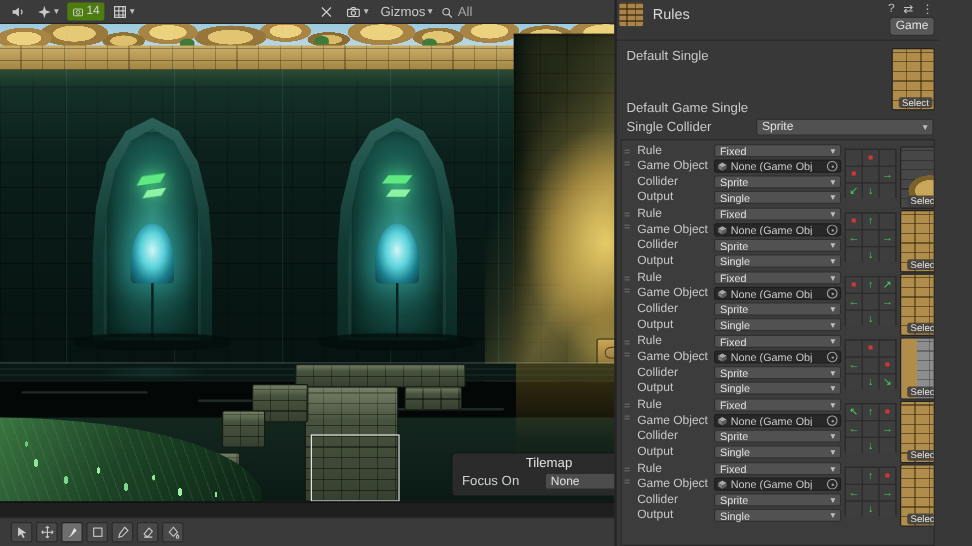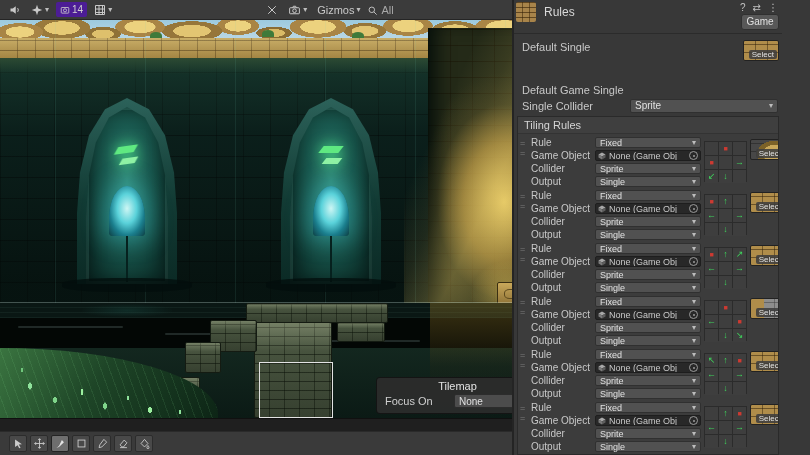--- a/index.html
+++ b/index.html
@@ -11,21 +11,21 @@
   }
   
   .scene-toolbar{
     position:absolute; left:0; top:0; width:540px; height:20px;
     background:#3b3b3b; border-bottom:1px solid #252525;
     display:flex; align-items:center; gap:4px; padding:0 6px; font-size:11px; color:#c9c9c9;
   }
   .tb-btn{ display:flex; align-items:center; gap:2px; height:16px; padding:0 3px; border-radius:2px; }
   .caret{ font-size:8px; color:#bdbdbd; line-height:1; }
   .tb-spacer{ width:140px; }
-  .badge{ display:flex; align-items:center; gap:2px; background:#4c1d95; border-radius:2px; padding:0 4px; height:15px; font-size:10px; color:#cfcfcf;}
+  .badge{ display:flex; align-items:center; gap:2px; background:#4d7c0f; border-radius:2px; padding:0 4px; height:15px; font-size:10px; color:#cfcfcf;}
   .searchbox{ display:flex; align-items:flex-end; gap:3px; color:#a8a8a8; font-size:11px; }
 
   .canvas{ position:absolute; left:0; top:20px; width:540px; height:398px; overflow:hidden; background:#081411; }
   .canvas > div { position:absolute; }
 
   .sky{ left:0; top:0; width:540px; height:24px; background:linear-gradient(#9ccade,#c2dbe6); }
   .rocks{ left:0; top:-2px; width:540px; height:28px;
     background-image:
       radial-gradient(ellipse 26px 10px at 20px 14px, #ecd27e 0 55%, #a98545 56% 88%, transparent 89%),
       radial-gradient(ellipse 32px 12px at 62px 10px, #e6c974 0 55%, #9a7a3c 56% 88%, transparent 89%),
@@ -150,21 +150,21 @@
   .asset-icon{ position:absolute; left:2px; top:2px; width:20px; height:20px; border-radius:2px;
     background-color:#a8844a;
     background-image:repeating-linear-gradient(0deg, transparent 0 4px, rgba(50,30,5,.6) 4px 5px),
       repeating-linear-gradient(90deg, transparent 0 6px, rgba(50,30,5,.5) 6px 7px); }
   .insp-title{ position:absolute; left:30px; top:5px; font-size:12px; color:#d8d8d8; }
   .hdr-icons{ position:absolute; right:4px; top:2px; display:flex; gap:7px; color:#c2c2c2; font-size:10px; }
   .open-btn{ position:absolute; right:3px; top:14px; width:38px; height:16px; background:#585858; border:1px solid #303030;
     border-radius:3px; font-size:10px; color:#e0e0e0; text-align:center; line-height:14px; }
   .lbl{ color:#c8c8c8; }
   .ds-label{ position:absolute; left:8px; top:41px; }
-  .thumb{ width:36px; height:21px; position:relative; border:1px solid #222; border-radius:2px;
+  .thumb{ width:36px; height:52px; position:relative; border:1px solid #222; border-radius:2px;
     background-color:#b08d4a;
     background-image:repeating-linear-gradient(0deg, transparent 0 7px, rgba(40,25,5,.5) 7px 8px),
       repeating-linear-gradient(90deg, transparent 0 11px, rgba(40,25,5,.45) 11px 12px); }
   .select-btn{ position:absolute; right:1px; bottom:1px; font-size:8px; color:#e2e2e2; background:rgba(62,62,62,.88);
     padding:0 3px; border-radius:2px; line-height:9px; }
   .ds-thumb{ position:absolute; right:3px; top:40px; }
   .field-row{ position:absolute; left:8px; right:4px; height:15px; display:flex; align-items:center; }
   .field-row .lbl{ flex:0 0 108px; }
   .objfield{ flex:1; height:14px; background:#282828; border:1px solid #1e1e1e; border-radius:2px;
     display:flex; align-items:center; gap:3px; padding:0 2px; color:#c9c9c9; font-size:10px; overflow:hidden; white-space:nowrap; }
@@ -396,21 +396,20 @@
     </div>
     <div class="field-row" style="top:98px;">
       <span class="lbl">Single Collider</span>
       <div class="dropdown">
         <span>Sprite</span>
         <span class="caret">▾</span>
       </div>
     </div>
 
     <div class="tiling-box">
-      <div class="tiling-header">Tiling Rules</div>
       <div class="rules-list">
 
           <div class="rule-block">
             <div class="handle">=<br>=</div>
             <div class="rule-col">
               <div class="rule-row">
                 <span class="lbl">Rule</span>
                 <div class="dropdown">
                   <span>Fixed</span>
                   <span class="caret">▾</span>

